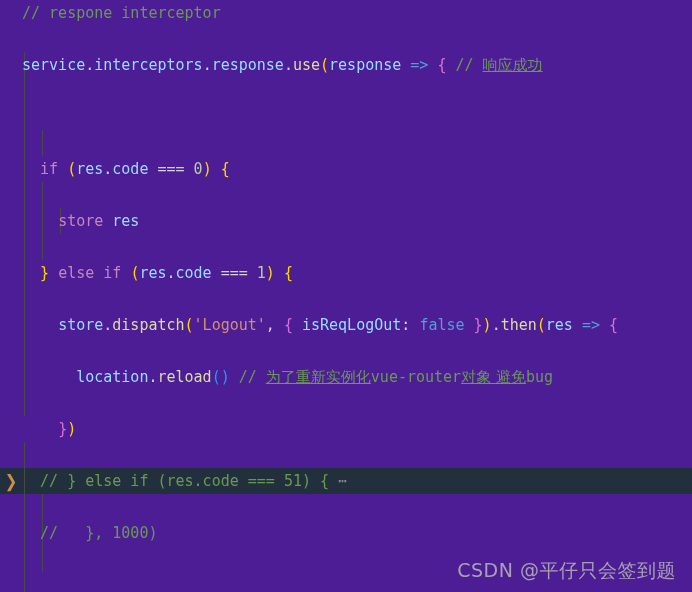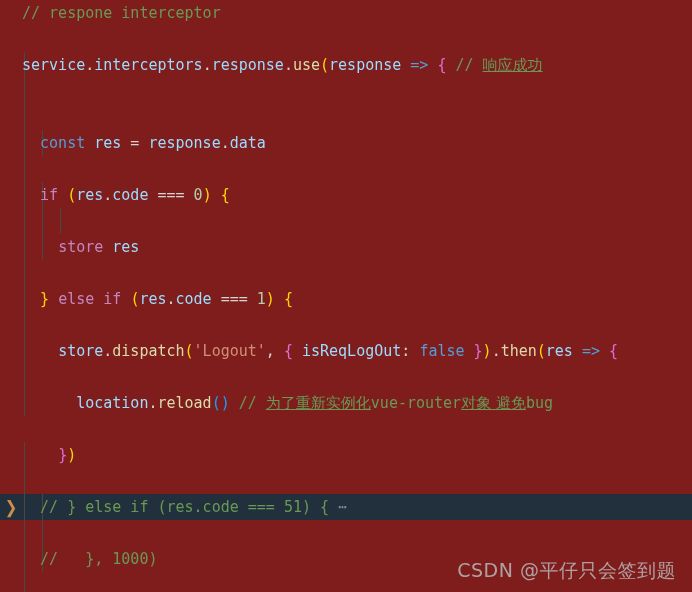--- a/index.html
+++ b/index.html
@@ -4,21 +4,21 @@
 <style>
   html, body {
     margin: 0;
     padding: 0;
     background: #1e1e1e;
   }
   #editor {
     position: relative;
     width: 692px;
     height: 592px;
-    background: #7f1d1d;
+    background: #4c1d95;
     font-family: "DejaVu Sans Mono", "Liberation Mono", monospace;
     font-size: 15px;
     overflow: hidden;
     user-select: none;
   }
   .code-lines {
     position: absolute;
     top: 0; left: 0;
     width: 692px;
   }
@@ -111,21 +111,20 @@
       <div class="guide" style="left: 42px; top: 130px; height: 26px;"></div>
       <div class="guide" style="left: 42px; top: 182px; height: 78px;"></div>
       <div class="guide" style="left: 60px; top: 208px; height: 26px;"></div>
       <div class="guide" style="left: 24px; top: 442px; height: 182px;"></div>
       <div class="guide" style="left: 42px; top: 494px; height: 78px;"></div>
     </div>
 
   <div class="code-lines" style="height: 650px;">
       <div class="line" style="top: 0px;"><div class="gutter"></div><div class="content"><span class="t-cmt">// respone interceptor</span></div></div>
       <div class="line" style="top: 26px;"><div class="gutter"></div><div class="content"><span class="t-var">service</span><span class="t-plain">.</span><span class="t-var">interceptors</span><span class="t-plain">.</span><span class="t-var">response</span><span class="t-plain">.</span><span class="t-fn">use</span><span class="t-p1">(</span><span class="t-var">response </span><span class="t-kw2">=&gt; </span><span class="t-p2">{</span><span class="t-cmt"> // </span><span class="t-cmt cjk">响应成功</span></div></div>
-      <div class="line" style="top: 78px;"><div class="gutter"></div><div class="content"><span class="t-plain">  </span><span class="t-kw2">const</span><span class="t-plain"> </span><span class="t-var">res</span><span class="t-plain"> = </span><span class="t-var">response</span><span class="t-plain">.</span><span class="t-var">data</span></div></div>
       <div class="line" style="top: 104px;"><div class="gutter"></div><div class="content"><span class="t-plain">  </span><span class="t-kw">if</span><span class="t-plain"> </span><span class="t-p1">(</span><span class="t-var">res</span><span class="t-plain">.</span><span class="t-var">code</span><span class="t-plain"> === </span><span class="t-num">0</span><span class="t-p1">)</span><span class="t-plain"> </span><span class="t-p1">{</span></div></div>
       <div class="line" style="top: 130px;"><div class="gutter"></div><div class="content"><span class="t-plain">    </span><span class="t-kw">store</span><span class="t-plain"> </span><span class="t-var">res</span></div></div>
       <div class="line" style="top: 156px;"><div class="gutter"></div><div class="content"><span class="t-plain">  </span><span class="t-p1">}</span><span class="t-plain"> </span><span class="t-kw">else if</span><span class="t-plain"> </span><span class="t-p1">(</span><span class="t-var">res</span><span class="t-plain">.</span><span class="t-var">code</span><span class="t-plain"> === </span><span class="t-num">1</span><span class="t-p1">)</span><span class="t-plain"> </span><span class="t-p1">{</span></div></div>
       <div class="line" style="top: 182px;"><div class="gutter"></div><div class="content"><span class="t-plain">    </span><span class="t-var">store</span><span class="t-plain">.</span><span class="t-fn">dispatch</span><span class="t-p1">(</span><span class="t-str">'Logout'</span><span class="t-plain">, </span><span class="t-p2">{</span><span class="t-plain"> </span><span class="t-var">isReqLogOut</span><span class="t-plain">: </span><span class="t-kw2">false</span><span class="t-plain"> </span><span class="t-p2">}</span><span class="t-p1">)</span><span class="t-plain">.</span><span class="t-fn">then</span><span class="t-p1">(</span><span class="t-var">res </span><span class="t-kw2">=&gt; </span><span class="t-p2">{</span></div></div>
       <div class="line" style="top: 208px;"><div class="gutter"></div><div class="content"><span class="t-plain">      </span><span class="t-var">location</span><span class="t-plain">.</span><span class="t-fn">reload</span><span class="t-p3">()</span><span class="t-cmt"> // </span><span class="t-cmt cjk">为了重新实例化</span><span class="t-cmt">vue-router</span><span class="t-cmt cjk">对象 避免</span><span class="t-cmt">bug</span></div></div>
       <div class="line" style="top: 234px;"><div class="gutter"></div><div class="content"><span class="t-plain">    </span><span class="t-p2">}</span><span class="t-p1">)</span></div></div>
       <div class="line highlight" style="top: 260px;"><div class="gutter"><span class="chev">❯</span></div><div class="content"><span class="t-cmt">  // } else if (res.code === 51) { </span><span class="t-fold">⋯</span></div></div>
       <div class="line" style="top: 286px;"><div class="gutter"></div><div class="content"><span class="t-cmt">  //   }, 1000)</span></div></div>
     </div>
 

